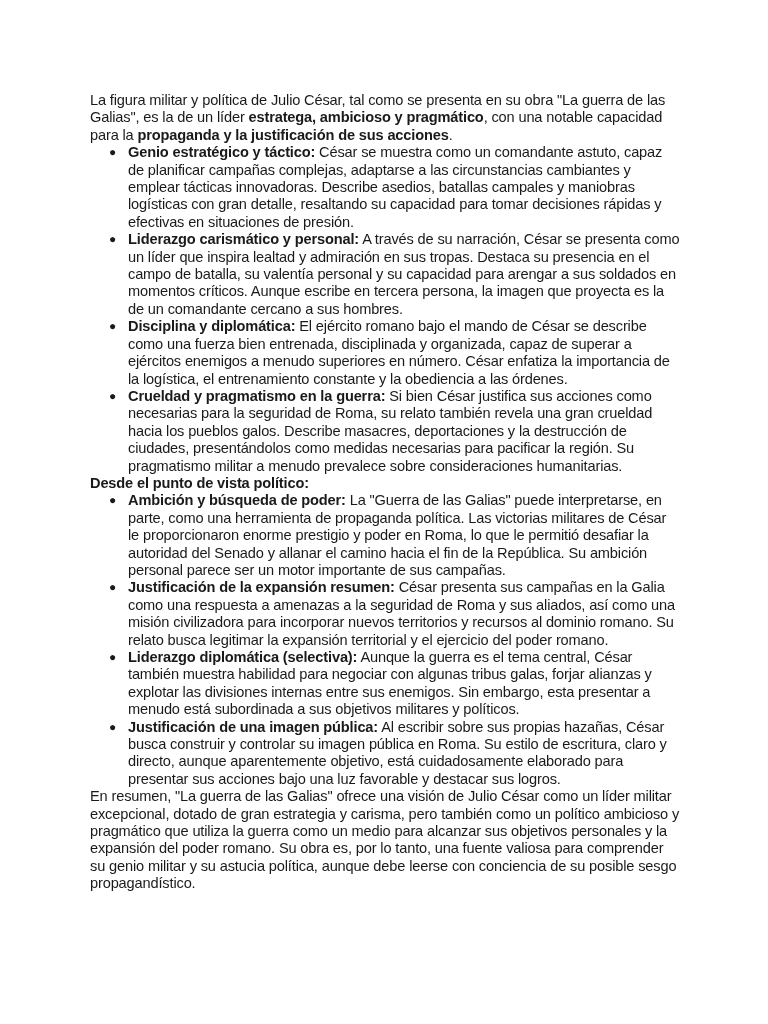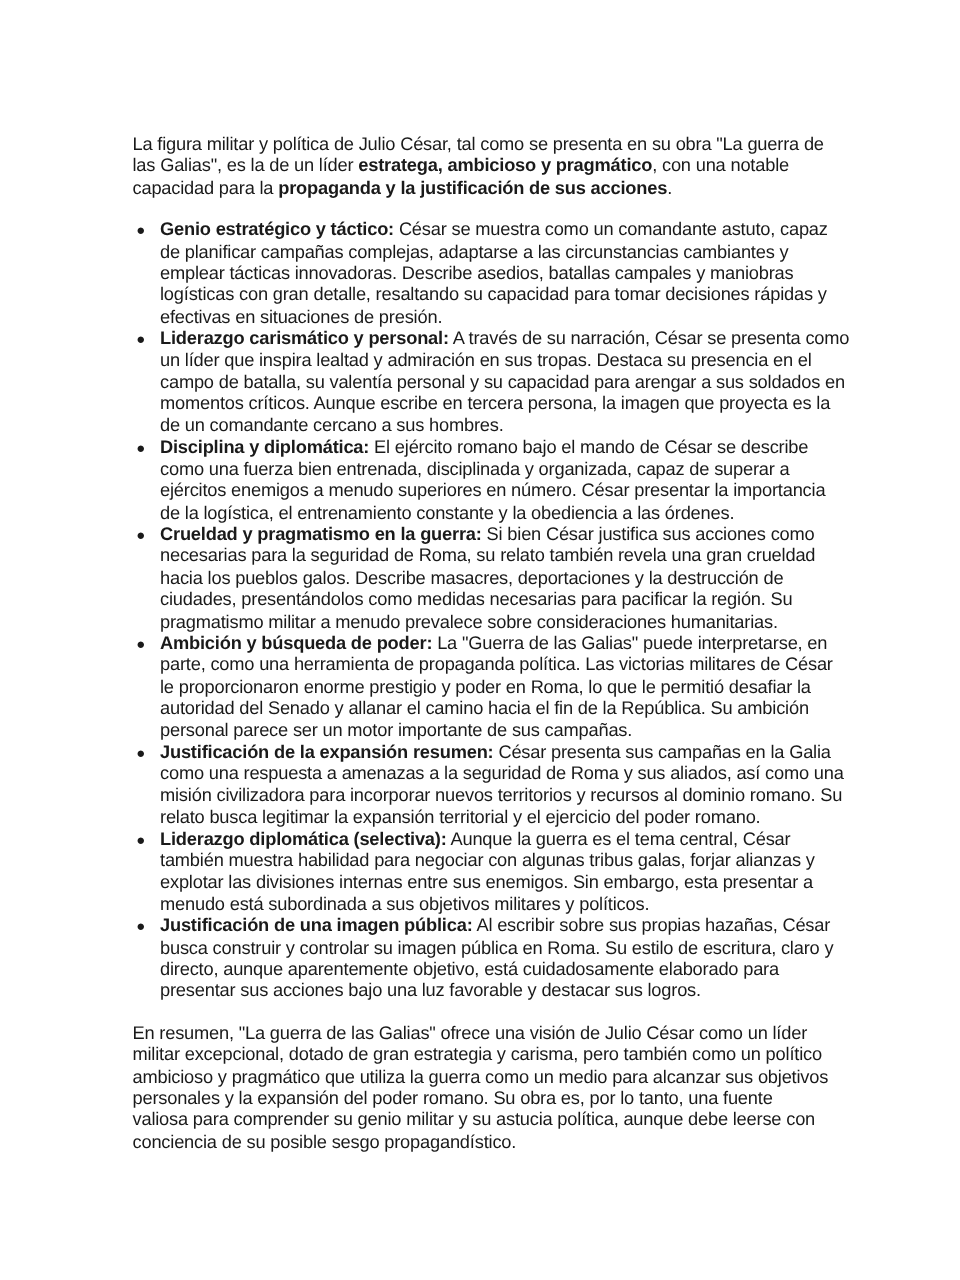--- a/index.html
+++ b/index.html
@@ -8,45 +8,46 @@
     position: absolute;
     left: 90px;
     top: 92px;
     width: 590px;
     font-family: "Liberation Sans", sans-serif;
     font-size: 14.6px;
     line-height: 17.4px;
     color: #1a1a1a;
     letter-spacing: -0.15px;
   }
-  p { margin: 16px; }
+  p { margin: 0; }
   b { font-weight: bold; }
   .heading { font-weight: bold; }
   ul { margin: 0; padding: 0 0 0 38px; list-style: none; }
   li { position: relative; margin: 0; }
   li .bullet {
     position: absolute; left: -19px; top: 0; width: 10px;
     font-size: 12px;
   }
 </style>
 </head>
 <body>
 
 <div class="page">
   <p>
     <span>La figura militar y política de Julio César, tal como se presenta en su obra "La guerra de las Galias", es la de un líder </span><b>estratega, ambicioso y pragmático</b><span>, con una notable capacidad para la </span><b>propaganda y la justificación de sus acciones</b><span>.</span>
   </p>
 
   <ul>
     <li><span class="bullet">●</span><b>Genio estratégico y táctico:</b><span> César se muestra como un comandante astuto, capaz de planificar campañas complejas, adaptarse a las circunstancias cambiantes y emplear tácticas innovadoras. Describe asedios, batallas campales y maniobras logísticas con gran detalle, resaltando su capacidad para tomar decisiones rápidas y efectivas en situaciones de presión.</span></li>
     <li><span class="bullet">●</span><b>Liderazgo carismático y personal:</b><span> A través de su narración, César se presenta como un líder que inspira lealtad y admiración en sus tropas. Destaca su presencia en el campo de batalla, su valentía personal y su capacidad para arengar a sus soldados en momentos críticos. Aunque escribe en tercera persona, la imagen que proyecta es la de un comandante cercano a sus hombres.</span></li>
-    <li><span class="bullet">●</span><b>Disciplina y diplomática:</b><span> El ejército romano bajo el mando de César se describe como una fuerza bien entrenada, disciplinada y organizada, capaz de superar a ejércitos enemigos a menudo superiores en número. César presentar la importancia de la logística, el entrenamiento constante y la obediencia a las órdenes.</span></li>
+    <li><span class="bullet">●</span><b>Disciplina y diplomática:</b><span> El ejército romano bajo el mando de César se describe como una fuerza bien entrenada, disciplinada y organizada, capaz de superar a ejércitos enemigos a menudo superiores en número. César enfatiza la importancia de la logística, el entrenamiento constante y la obediencia a las órdenes.</span></li>
     <li><span class="bullet">●</span><b>Crueldad y pragmatismo en la guerra:</b><span> Si bien César justifica sus acciones como necesarias para la seguridad de Roma, su relato también revela una gran crueldad hacia los pueblos galos. Describe masacres, deportaciones y la destrucción de ciudades, presentándolos como medidas necesarias para pacificar la región. Su pragmatismo militar a menudo prevalece sobre consideraciones humanitarias.</span></li>
   </ul>
 
+  <p class="heading">Desde el punto de vista político:</p>
   <ul>
     <li><span class="bullet">●</span><b>Ambición y búsqueda de poder:</b><span> La "Guerra de las Galias" puede interpretarse, en parte, como una herramienta de propaganda política. Las victorias militares de César le proporcionaron enorme prestigio y poder en Roma, lo que le permitió desafiar la autoridad del Senado y allanar el camino hacia el fin de la República. Su ambición personal parece ser un motor importante de sus campañas.</span></li>
     <li><span class="bullet">●</span><b>Justificación de la expansión resumen:</b><span> César presenta sus campañas en la Galia como una respuesta a amenazas a la seguridad de Roma y sus aliados, así como una misión civilizadora para incorporar nuevos territorios y recursos al dominio romano. Su relato busca legitimar la expansión territorial y el ejercicio del poder romano.</span></li>
     <li><span class="bullet">●</span><b>Liderazgo diplomática (selectiva):</b><span> Aunque la guerra es el tema central, César también muestra habilidad para negociar con algunas tribus galas, forjar alianzas y explotar las divisiones internas entre sus enemigos. Sin embargo, esta presentar a menudo está subordinada a sus objetivos militares y políticos.</span></li>
     <li><span class="bullet">●</span><b>Justificación de una imagen pública:</b><span> Al escribir sobre sus propias hazañas, César busca construir y controlar su imagen pública en Roma. Su estilo de escritura, claro y directo, aunque aparentemente objetivo, está cuidadosamente elaborado para presentar sus acciones bajo una luz favorable y destacar sus logros.</span></li>
   </ul>
 
   <p>En resumen, "La guerra de las Galias" ofrece una visión de Julio César como un líder militar excepcional, dotado de gran estrategia y carisma, pero también como un político ambicioso y pragmático que utiliza la guerra como un medio para alcanzar sus objetivos personales y la expansión del poder romano. Su obra es, por lo tanto, una fuente valiosa para comprender su genio militar y su astucia política, aunque debe leerse con conciencia de su posible sesgo propagandístico.</p>
 </div>
 

